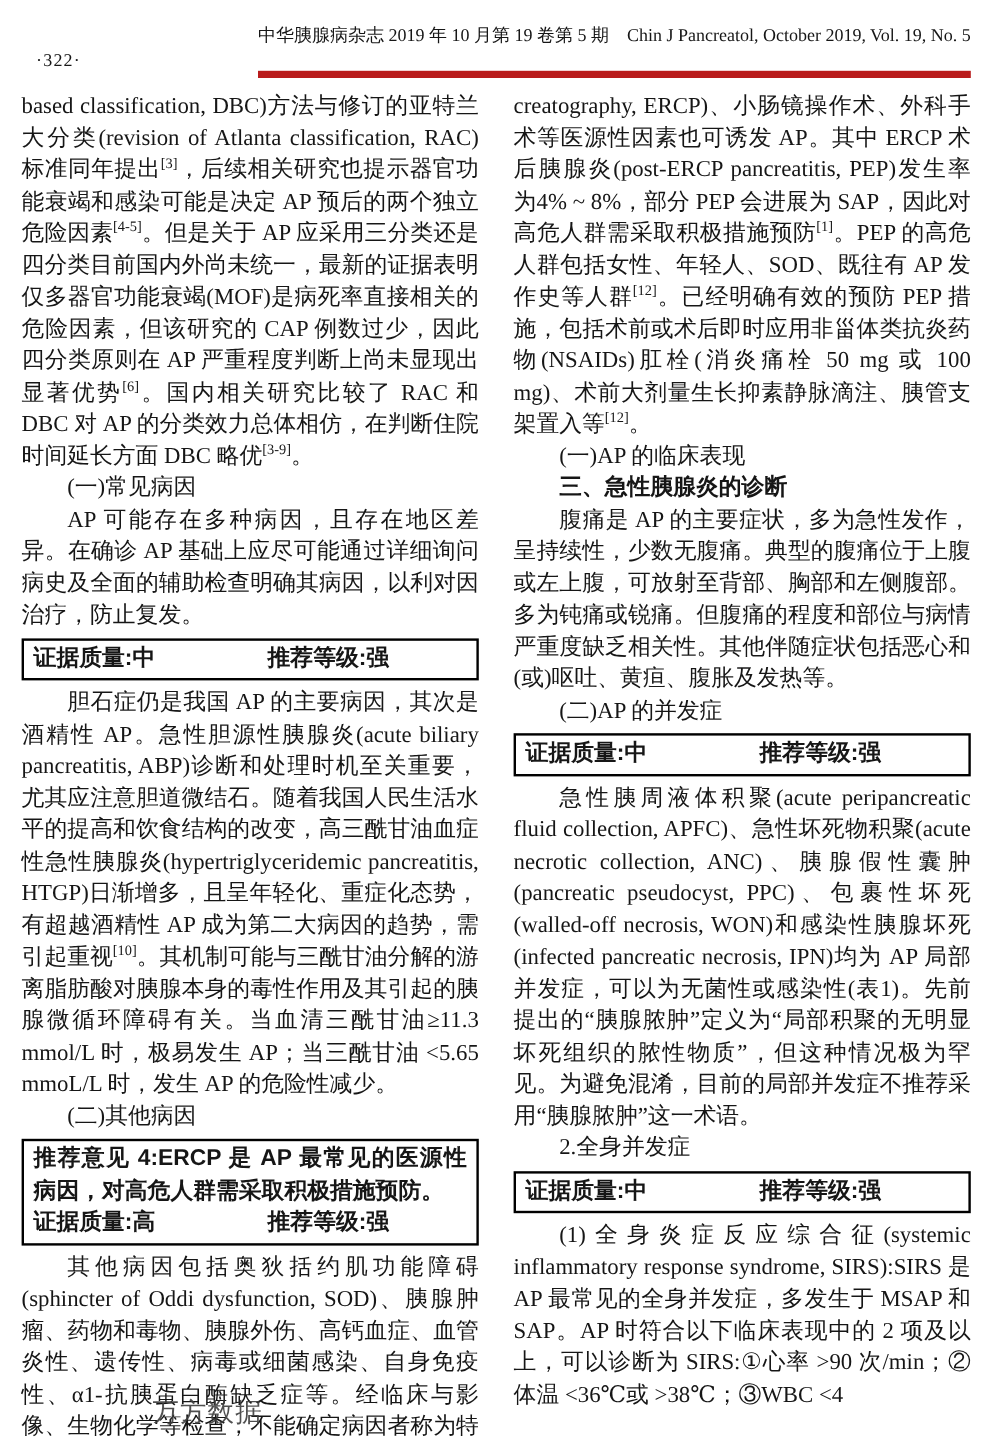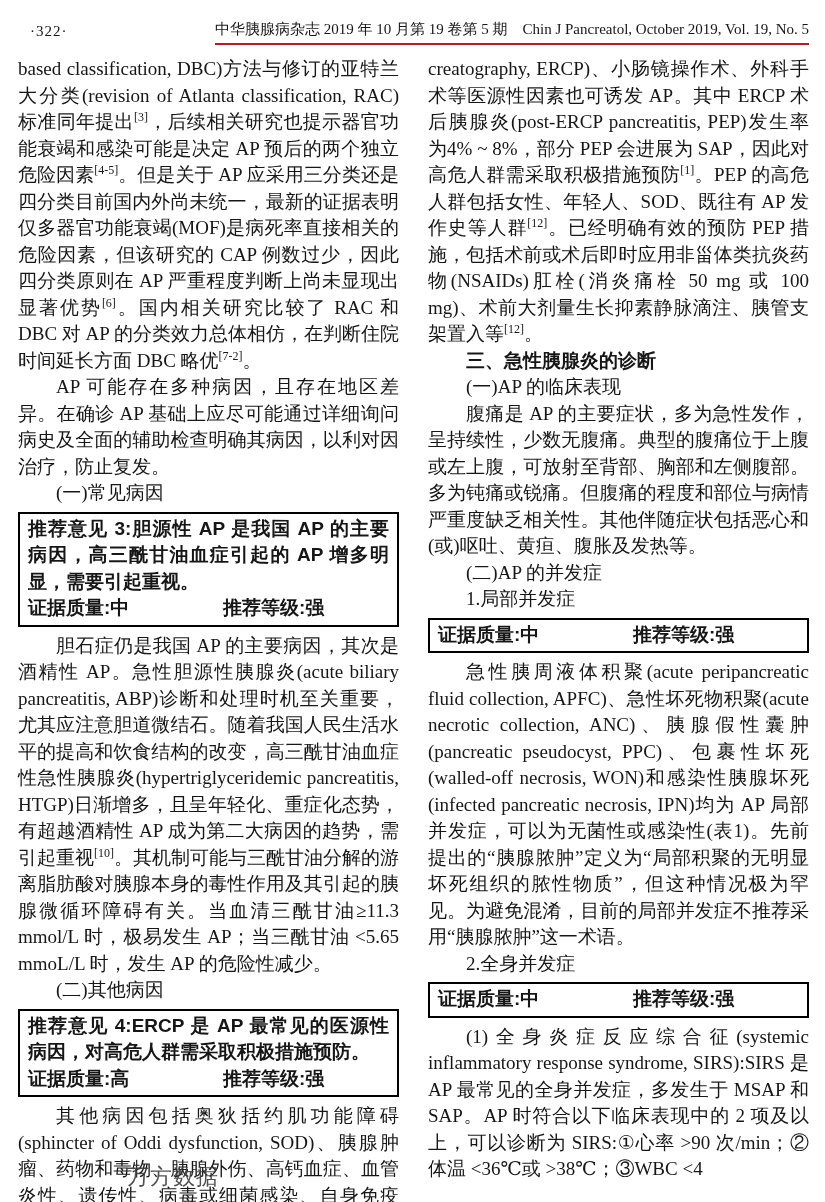--- a/index.html
+++ b/index.html
@@ -13,22 +13,22 @@
   }
   .page-header{
     display:flex;align-items:flex-end;
     padding:20px 16px 0 30px;
     font-size:15px;
   }
   .page-number{white-space:nowrap;padding-bottom:5px;letter-spacing:1px;}
   .journal-citation{
     margin-left:auto;
     white-space:nowrap;
-    border-bottom:2px solid #b91c1c;
-    padding-bottom:4px;
+    border-bottom:6px solid #b91c1c;
+    padding-bottom:20px;
   }
   .columns{
     display:flex;gap:29px;
     padding:11px 16px 0 18px;
   }
   .column{
     width:381px;
     font-size:19px;
     line-height:26.5px;
     text-align:justify;
@@ -66,48 +66,46 @@
 <body>
 
 <div class="page">
   <div class="page-header">
     <span class="page-number">·322·</span>
     <span class="journal-citation">中华胰腺病杂志 2019 年 10 月第 19 卷第 5 期　Chin J Pancreatol, October 2019, Vol. 19, No. 5</span>
   </div>
 
   <div class="columns">
     <div class="column">
-        <p class="para cont">based classification, DBC)方法与修订的亚特兰大分类(revision of Atlanta classification, RAC)标准同年提出<sup>[3]</sup>，后续相关研究也提示器官功能衰竭和感染可能是决定 AP 预后的两个独立危险因素<sup>[4-5]</sup>。但是关于 AP 应采用三分类还是四分类目前国内外尚未统一，最新的证据表明仅多器官功能衰竭(MOF)是病死率直接相关的危险因素，但该研究的 CAP 例数过少，因此四分类原则在 AP 严重程度判断上尚未显现出显著优势<sup>[6]</sup>。国内相关研究比较了 RAC 和 DBC 对 AP 的分类效力总体相仿，在判断住院时间延长方面 DBC 略优<sup>[7-2]</sup>。</p>
+        <p class="para cont">based classification, DBC)方法与修订的亚特兰大分类(revision of Atlanta classification, RAC)标准同年提出<sup>[3]</sup>，后续相关研究也提示器官功能衰竭和感染可能是决定 AP 预后的两个独立危险因素<sup>[4-5]</sup>。但是关于 AP 应采用三分类还是四分类目前国内外尚未统一，最新的证据表明仅多器官功能衰竭(MOF)是病死率直接相关的危险因素，但该研究的 CAP 例数过少，因此四分类原则在 AP 严重程度判断上尚未显现出显著优势<sup>[6]</sup>。国内相关研究比较了 RAC 和 DBC 对 AP 的分类效力总体相仿，在判断住院时间延长方面 DBC 略优<sup>[3-9]</sup>。</p>
+        <p class="para">(一)常见病因</p>
         <p class="para">AP 可能存在多种病因，且存在地区差异。在确诊 AP 基础上应尽可能通过详细询问病史及全面的辅助检查明确其病因，以利对因治疗，防止复发。</p>
-        <p class="para">(一)常见病因</p>
         <div class="rec-box">
-          <div class="rec-text">推荐意见 3:胆源性 AP 是我国 AP 的主要病因，高三酰甘油血症引起的 AP 增多明显，需要引起重视。</div>
           <div class="rec-footer">
             <span class="evidence">证据质量:中</span>
             <span>推荐等级:强</span>
           </div>
         </div>
         <p class="para">胆石症仍是我国 AP 的主要病因，其次是酒精性 AP。急性胆源性胰腺炎(acute biliary pancreatitis, ABP)诊断和处理时机至关重要，尤其应注意胆道微结石。随着我国人民生活水平的提高和饮食结构的改变，高三酰甘油血症性急性胰腺炎(hypertriglyceridemic pancreatitis, HTGP)日渐增多，且呈年轻化、重症化态势，有超越酒精性 AP 成为第二大病因的趋势，需引起重视<sup>[10]</sup>。其机制可能与三酰甘油分解的游离脂肪酸对胰腺本身的毒性作用及其引起的胰腺微循环障碍有关。当血清三酰甘油≥11.3 mmol/L 时，极易发生 AP；当三酰甘油 &lt;5.65 mmoL/L 时，发生 AP 的危险性减少。</p>
         <p class="para">(二)其他病因</p>
         <div class="rec-box">
           <div class="rec-text">推荐意见 4:ERCP 是 AP 最常见的医源性病因，对高危人群需采取积极措施预防。</div>
           <div class="rec-footer">
             <span class="evidence">证据质量:高</span>
             <span>推荐等级:强</span>
           </div>
         </div>
         <p class="para">其他病因包括奥狄括约肌功能障碍(sphincter of Oddi dysfunction, SOD)、胰腺肿瘤、药物和毒物、胰腺外伤、高钙血症、血管炎性、遗传性、病毒或细菌感染、自身免疫性、α1-抗胰蛋白酶缺乏症等。经临床与影像、生物化学等检查，不能确定病因者称为特发性胰腺炎(idiopathic pancreatitis)。内镜下逆行胰胆管造影术(endoscopic retrograde cholangiopan-</p>
       </div>
     <div class="column">
         <p class="para cont">creatography, ERCP)、小肠镜操作术、外科手术等医源性因素也可诱发 AP。其中 ERCP 术后胰腺炎(post-ERCP pancreatitis, PEP)发生率为4% ~ 8%，部分 PEP 会进展为 SAP，因此对高危人群需采取积极措施预防<sup>[1]</sup>。PEP 的高危人群包括女性、年轻人、SOD、既往有 AP 发作史等人群<sup>[12]</sup>。已经明确有效的预防 PEP 措施，包括术前或术后即时应用非甾体类抗炎药物(NSAIDs)肛栓(消炎痛栓 50 mg 或 100 mg)、术前大剂量生长抑素静脉滴注、胰管支架置入等<sup>[12]</sup>。</p>
+        <p class="para">(一)AP 的临床表现</p>
         <p class="para heading">三、急性胰腺炎的诊断</p>
-        <p class="para">(一)AP 的临床表现</p>
         <p class="para">腹痛是 AP 的主要症状，多为急性发作，呈持续性，少数无腹痛。典型的腹痛位于上腹或左上腹，可放射至背部、胸部和左侧腹部。多为钝痛或锐痛。但腹痛的程度和部位与病情严重度缺乏相关性。其他伴随症状包括恶心和(或)呕吐、黄疸、腹胀及发热等。</p>
         <p class="para">(二)AP 的并发症</p>
-        <p class="para">1.局部并发症</p>
         <div class="rec-box">
           <div class="rec-footer">
             <span class="evidence">证据质量:中</span>
             <span>推荐等级:强</span>
           </div>
         </div>
         <p class="para">急性胰周液体积聚(acute peripancreatic fluid collection, APFC)、急性坏死物积聚(acute necrotic collection, ANC)、胰腺假性囊肿(pancreatic pseudocyst, PPC)、包裹性坏死(walled-off necrosis, WON)和感染性胰腺坏死(infected pancreatic necrosis, IPN)均为 AP 局部并发症，可以为无菌性或感染性(表1)。先前提出的“胰腺脓肿”定义为“局部积聚的无明显坏死组织的脓性物质”，但这种情况极为罕见。为避免混淆，目前的局部并发症不推荐采用“胰腺脓肿”这一术语。</p>
         <p class="para">2.全身并发症</p>
         <div class="rec-box">
           <div class="rec-footer">

